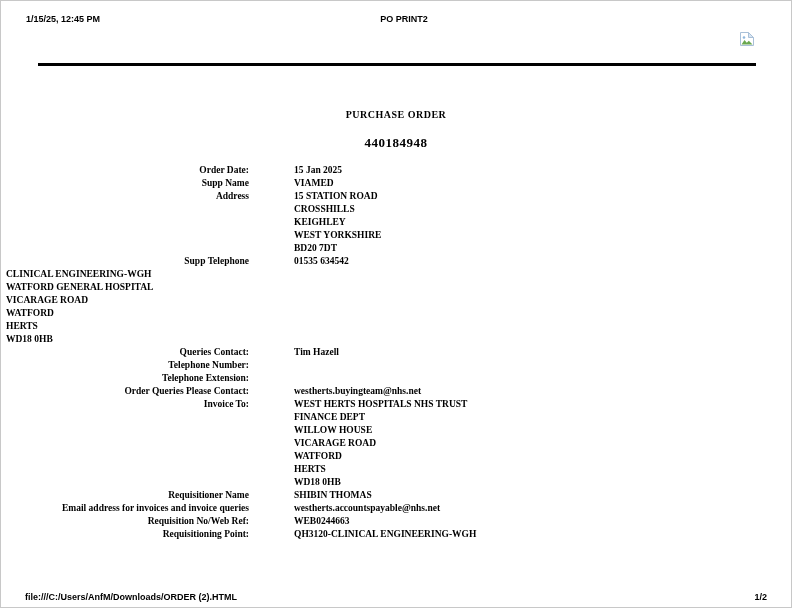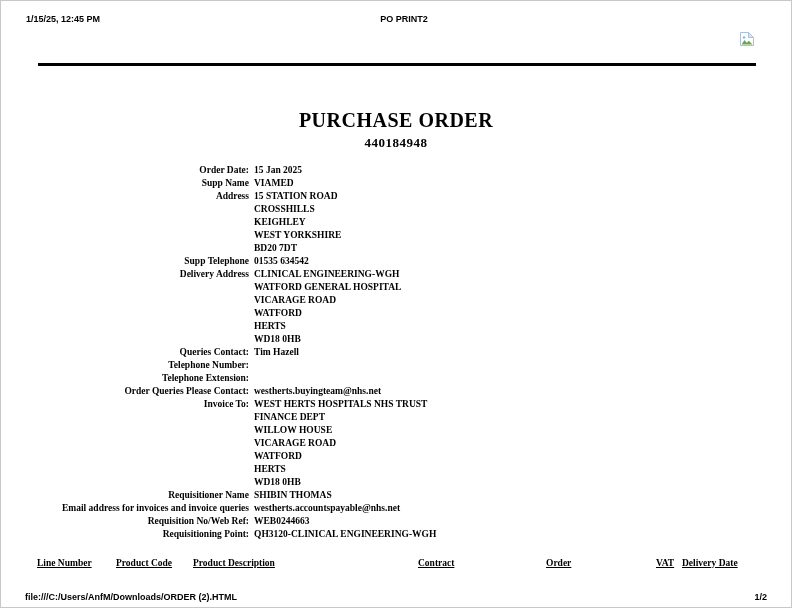--- a/index.html
+++ b/index.html
@@ -23,29 +23,29 @@
   }
   .print-footer-right {
     position:absolute; top:591px; right:24px;
     font:bold 9px "Liberation Sans","DejaVu Sans",sans-serif; color:#000;
   }
   .broken-img { position:absolute; top:30px; left:738px; width:16px; height:16px; }
   .rule { position:absolute; top:62px; left:37px; width:718px; height:3px; background:#000; }
 
   .doc-title {
     position:absolute; top:108px; left:0; right:0; text-align:center;
-    font-size:20px; font-weight:bold; letter-spacing:0.5px;
+    font-size:10px; font-weight:bold; letter-spacing:0.5px;
   }
   .doc-number {
     position:absolute; top:134px; left:0; right:0; text-align:center;
     font-size:13px; font-weight:bold; letter-spacing:0.5px;
   }
 
   .fields { position:absolute; top:163px; left:0; width:792px; }
-  .row { display:flex; min-height:13px; line-height:13px; font-size:9.5px; font-weight:bold; }
+  .row { display:flex; min-height:13px; line-height:13px; font-size:9.5px; font-weight:bold;gap:40px; }
   .label { width:248px; text-align:right; flex:0 0 248px; }
   .value { margin-left:5px; white-space:pre-line; }
 
   .thead { position:absolute; top:557px; left:0; width:792px; height:16px;
            font-size:9.5px; font-weight:bold; }
   .thead span { position:absolute; text-decoration:underline; white-space:nowrap; }
   .th-line    { left:36px; }
   .th-code    { left:115px; }
   .th-desc    { left:192px; }
   .th-contract{ left:417px; }
@@ -96,21 +96,20 @@
 WEST YORKSHIRE
 BD20 7DT</div>
     </div>
 
     <div class="row">
       <div class="label">Supp Telephone</div>
       <div class="value">01535 634542</div>
     </div>
 
     <div class="row">
-      <div class="label">Delivery Address</div>
       <div class="value">CLINICAL ENGINEERING-WGH
 WATFORD GENERAL HOSPITAL
 VICARAGE ROAD
 WATFORD
 HERTS
 WD18 0HB</div>
     </div>
 
     <div class="row">
       <div class="label">Queries Contact:</div>
@@ -158,26 +157,17 @@
       <div class="value">WEB0244663</div>
     </div>
 
     <div class="row">
       <div class="label">Requisitioning Point:</div>
       <div class="value">QH3120-CLINICAL ENGINEERING-WGH</div>
     </div>
 
   </div>
 
-  <div class="thead">
-    <span class="th-line">Line Number</span>
-    <span class="th-code">Product Code</span>
-    <span class="th-desc">Product Description</span>
-    <span class="th-contract">Contract</span>
-    <span class="th-order">Order</span>
-    <span class="th-vat">VAT</span>
-    <span class="th-deldate">Delivery Date</span>
-  </div>
 
   <div class="print-footer-left">file:///C:/Users/AnfM/Downloads/ORDER (2).HTML</div>
   <div class="print-footer-right">1/2</div>
 
 </div>
 
 </body></html>

